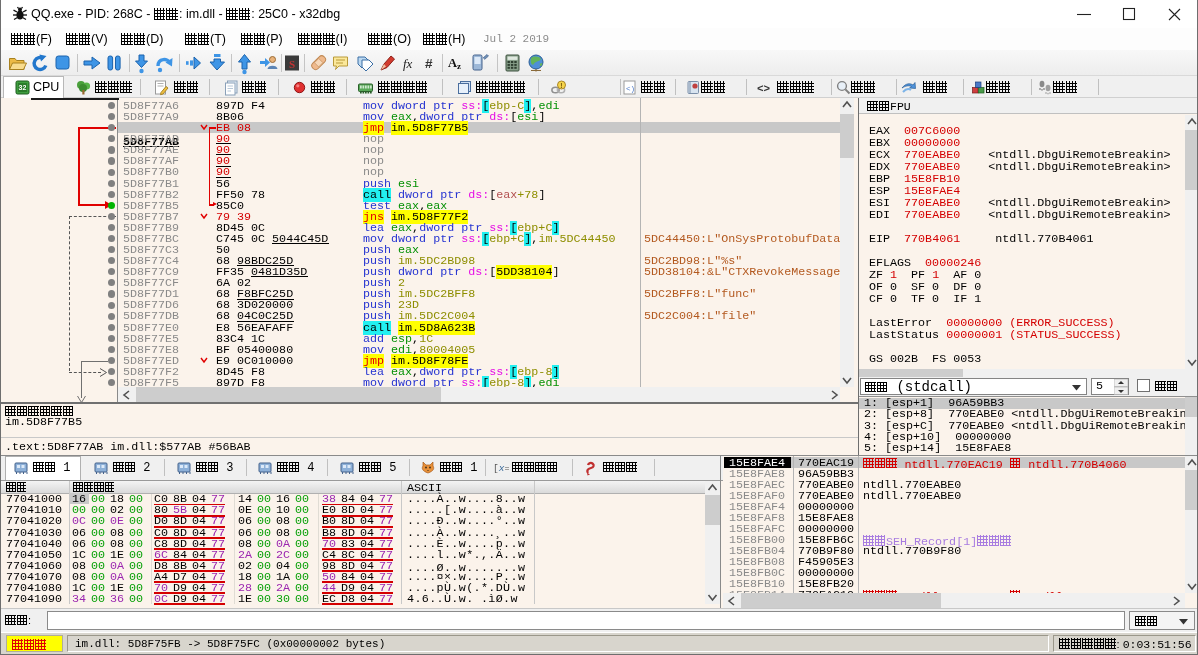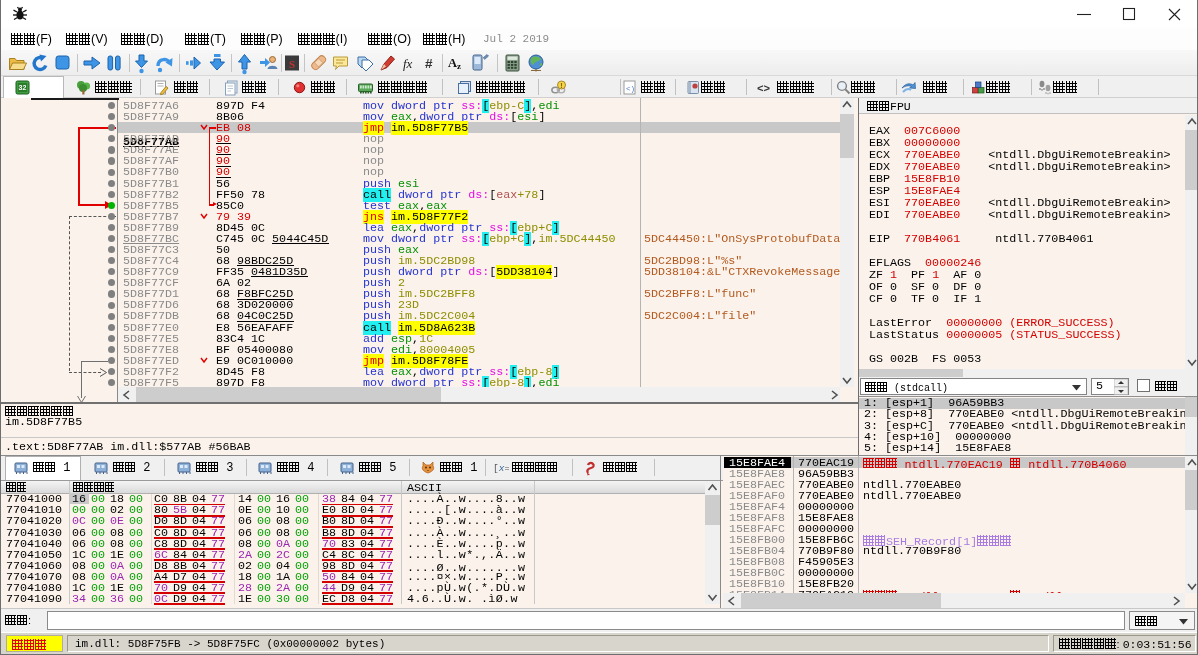--- a/index.html
+++ b/index.html
@@ -30,20 +30,21 @@
 <path d="M5 6 L1.5 4.2"></path>
         <path d="M5 9 L1 9"></path>
         <path d="M5.4 11.5 L2 13.5"></path>
 <path d="M11 6 L14.5 4.2"></path>
         <path d="M11 9 L15 9"></path>
         <path d="M10.6 11.5 L14 13.5"></path>
 <path d="M6.5 2.5 L5.5 1"></path>
         <path d="M9.5 2.5 L10.5 1"></path>
       </g>
     </svg>
+<div class="abs" style="left:30px;top:7px;font-size:12.5px;color:#000">QQ.exe - PID: 268C - <i class="b"></i><i class="b"></i>: im.dll - <i class="b"></i><i class="b"></i>: 25C0 - x32dbg</div>
 <svg class="abs" style="left:1060px;top:0" width="138" height="28" viewBox="0 0 138 28">
 <g stroke="#222" stroke-width="1.1" fill="none">
 <path d="M16 14.5 L30 14.5"></path>
 <rect x="62.5" y="8.5" width="11" height="11"></rect>
 <path d="M108 9 L119 20 M119 9 L108 20"></path>
       </g>
     </svg>
 </div>
 <div class="abs" style="left:0;top:28px;width:1198px;height:22px;background:#fdfdfd;font-size:12.5px">
 <span class="abs" style="left:10px;top:4px"><i class="b"></i><i class="b"></i>(F)</span>
@@ -131,20 +132,23 @@
 </div>
 <div class="abs" style="left:0;top:76px;width:1198px;height:22px;background:#f0f0f0;border-bottom:1px solid #d0d0d0;font-size:12.5px">
 <div class="abs" style="left:2px;top:0;width:61px;height:22px;background:#fff;border:1px solid #b8b8b8;border-bottom:none;">
       <div class="abs" style="left:0;top:3px;width:100%;height:16px"></div>
     </div>
 <svg class="abs" style="left:13px;top:3px" width="17" height="17" viewBox="0 0 17 17">
       <rect x="2" y="2" width="13" height="13" rx="1.5" fill="#3f9e3f" stroke="#1e5c1e"></rect>
       <rect x="4" y="4" width="9" height="9" fill="#2a7b2a"></rect>
       <text x="8.5" y="11" font-size="7" fill="#fff" text-anchor="middle" font-family="Liberation Sans" font-weight="bold">32</text>
     </svg>
+<div class="abs" style="left:0;top:4px;width:1198px;height:16px;pointer-events:none">
+      <span style="left:32px" class="abs">CPU</span>
+    </div>
 <div class="abs" style="left:64px;top:0;width:75px;height:22px;">
       <div class="abs" style="left:0;top:3px;width:100%;height:16px"></div>
     </div>
 <div class="abs" style="left:139px;top:3px;width:1px;height:16px;background:#c0c0c0"></div>
 <svg class="abs" style="left:74px;top:3px" width="17" height="17" viewBox="0 0 17 17">
       <circle cx="6" cy="6" r="4" fill="#4aa03c"></circle>
       <circle cx="11.5" cy="7" r="3.6" fill="#58b449"></circle>
       <circle cx="8" cy="9" r="4" fill="#3c8c30"></circle>
       <rect x="7.3" y="11" width="2.2" height="4.5" fill="#9a6a33"></rect>
     </svg>
@@ -408,21 +412,21 @@
 <div class="abs mono" style="left:362px;top:189.5px;color:#000"><span class="cb">call</span><span class="m"> dword ptr </span><span class="sg">ds:</span>[<span class="mr">eax</span><span class="n">+78</span>]</div>
 <div class="abs mono" style="left:122px;top:200.6px;color:#8a8a8a;">5D8F77B5</div>
 <div class="abs mono" style="left:215px;top:200.6px;color:#000">85C0</div>
 <div class="abs mono" style="left:362px;top:200.6px;color:#000"><span class="m">test </span><span class="r">eax</span>,<span class="r">eax</span></div>
 <div class="abs mono" style="left:122px;top:211.7px;color:#8a8a8a;">5D8F77B7</div>
 <div class="abs mono" style="left:215px;top:211.7px;color:#000"><span class="red">79 39</span></div>
 <div class="abs mono" style="left:362px;top:211.7px;color:#000"><span class="ylr">jns</span> <span class="yl">im.5D8F77F2</span></div>
 <div class="abs mono" style="left:122px;top:222.8px;color:#8a8a8a;">5D8F77B9</div>
 <div class="abs mono" style="left:215px;top:222.8px;color:#000">8D45 0C</div>
 <div class="abs mono" style="left:362px;top:222.8px;color:#000"><span class="m">lea </span><span class="r">eax</span>,<span class="m">dword ptr </span><span class="sg">ss:</span><span class="cb">[</span><span class="n">ebp+C</span><span class="cb">]</span></div>
-<div class="abs mono" style="left:122px;top:233.9px;color:#8a8a8a;text-decoration:underline;">5D8F77BC</div>
+<div class="abs mono" style="left:122px;top:233.9px;color:#8a8a8a;">5D8F77BC</div>
 <div class="abs mono" style="left:215px;top:233.9px;color:#000">C745 0C 5044C45D</div>
 <div class="abs mono" style="left:362px;top:233.9px;color:#000"><span class="m">mov dword ptr </span><span class="sg">ss:</span><span class="cb">[</span><span class="n">ebp+C</span><span class="cb">]</span>,<span class="n">im.5DC44450</span></div>
 <div class="abs mono cmt" style="left:643px;top:233.9px;width:196px;overflow:hidden">5DC44450:L"OnSysProtobufDataQ</div>
 <div class="abs mono" style="left:122px;top:244.9px;color:#8a8a8a;">5D8F77C3</div>
 <div class="abs mono" style="left:215px;top:244.9px;color:#000">50</div>
 <div class="abs mono" style="left:362px;top:244.9px;color:#000"><span class="m">push </span><span class="r">eax</span></div>
 <div class="abs mono" style="left:122px;top:256.0px;color:#8a8a8a;">5D8F77C4</div>
 <div class="abs mono" style="left:215px;top:256.0px;color:#000">68 98BDC25D</div>
 <div class="abs mono" style="left:362px;top:256.0px;color:#000"><span class="m">push </span><span class="n">im.5DC2BD98</span></div>
 <div class="abs mono cmt" style="left:643px;top:256.0px;width:196px;overflow:hidden">5DC2BD98:L"%s"</div>
@@ -504,35 +508,35 @@
 <div class="abs mono" style="left:868px;top:173.6px">EBP  <span class="red">15E8FB10</span></div>
 <div class="abs mono" style="left:868px;top:185.7px">ESP  <span class="red">15E8FAE4</span></div>
 <div class="abs mono" style="left:868px;top:197.7px">ESI  <span class="red">770EABE0</span>    &lt;ntdll.DbgUiRemoteBreakin&gt;</div>
 <div class="abs mono" style="left:868px;top:209.7px">EDI  <span class="red">770EABE0</span>    &lt;ntdll.DbgUiRemoteBreakin&gt;</div>
 <div class="abs mono" style="left:868px;top:233.8px">EIP  <span class="red">770B4061</span>     ntdll.770B4061</div>
 <div class="abs mono" style="left:868px;top:257.8px">EFLAGS  <span class="red">00000246</span></div>
 <div class="abs mono" style="left:868px;top:269.9px">ZF <span class="red">1</span>  PF <span class="red">1</span>  AF 0</div>
 <div class="abs mono" style="left:868px;top:281.9px">OF 0  SF 0  DF 0</div>
 <div class="abs mono" style="left:868px;top:293.9px">CF 0  TF 0  IF 1</div>
 <div class="abs mono" style="left:868px;top:318.0px">LastError  <span class="red">00000000 (ERROR_SUCCESS)</span></div>
-<div class="abs mono" style="left:868px;top:330.0px">LastStatus <span class="red">00000005 (STATUS_SUCCESS)</span></div>
+<div class="abs mono" style="left:868px;top:330.0px">LastStatus <span class="red">00000001 (STATUS_SUCCESS)</span></div>
 <div class="abs mono" style="left:868px;top:354.1px">GS 002B  FS 0053</div>
 <div class="abs sb" style="left:1184px;top:115px;width:14px;height:254px"></div>
 <svg class="abs" style="left:1184px;top:115px" width="14" height="14">
     <path d="M3 9 L7 4 L11 9" fill="none" stroke="#505050" stroke-width="1.6"></path>
   </svg>
 <svg class="abs" style="left:1184px;top:355px" width="14" height="14">
     <path d="M3 5 L7 10 L11 5" fill="none" stroke="#505050" stroke-width="1.6"></path>
   </svg>
 <div class="abs sbt" style="left:1184px;top:130px;width:14px;height:60px"></div>
 <div class="abs sb" style="left:858px;top:369px;width:340px;height:8px"></div>
 <div class="abs sbt" style="left:858px;top:369px;width:104px;height:8px"></div>
 <div class="abs" style="left:858px;top:377px;width:340px;height:19px;background:#f0f0f0"></div>
 <div class="abs" style="left:859px;top:378px;width:227px;height:17px;background:#fff;border:1px solid #848484">
-    <span class="abs" style="left:4px;top:2px;font-size:11px"><i></i><i></i><span class="mono" style="font-size:10px"> (stdcall)</span></span>
+    <span class="abs" style="left:4px;top:2px;font-size:11px"><i></i><i></i><span class="mono" style="font-size:14px"> (stdcall)</span></span>
     <svg class="abs" style="left:210px;top:5px" width="12" height="8">
       <path d="M1 1 L5.5 6.5 L10 1 Z" fill="#333"></path>
     </svg>
   </div>
 <div class="abs" style="left:1090px;top:378px;width:38px;height:17px;background:#fff;border:1px solid #848484">
     <span class="abs mono" style="left:4px;top:2px">5</span>
     <svg class="abs" style="left:22px;top:0px" width="14" height="16">
       <rect x="0" y="0" width="14" height="7.5" fill="#f0f0f0" stroke="#b0b0b0" stroke-width="0.7"></rect>
       <rect x="0" y="8" width="14" height="7.5" fill="#f0f0f0" stroke="#b0b0b0" stroke-width="0.7"></rect>
       <path d="M4 5 L7 2 L10 5 Z" fill="#333"></path>

